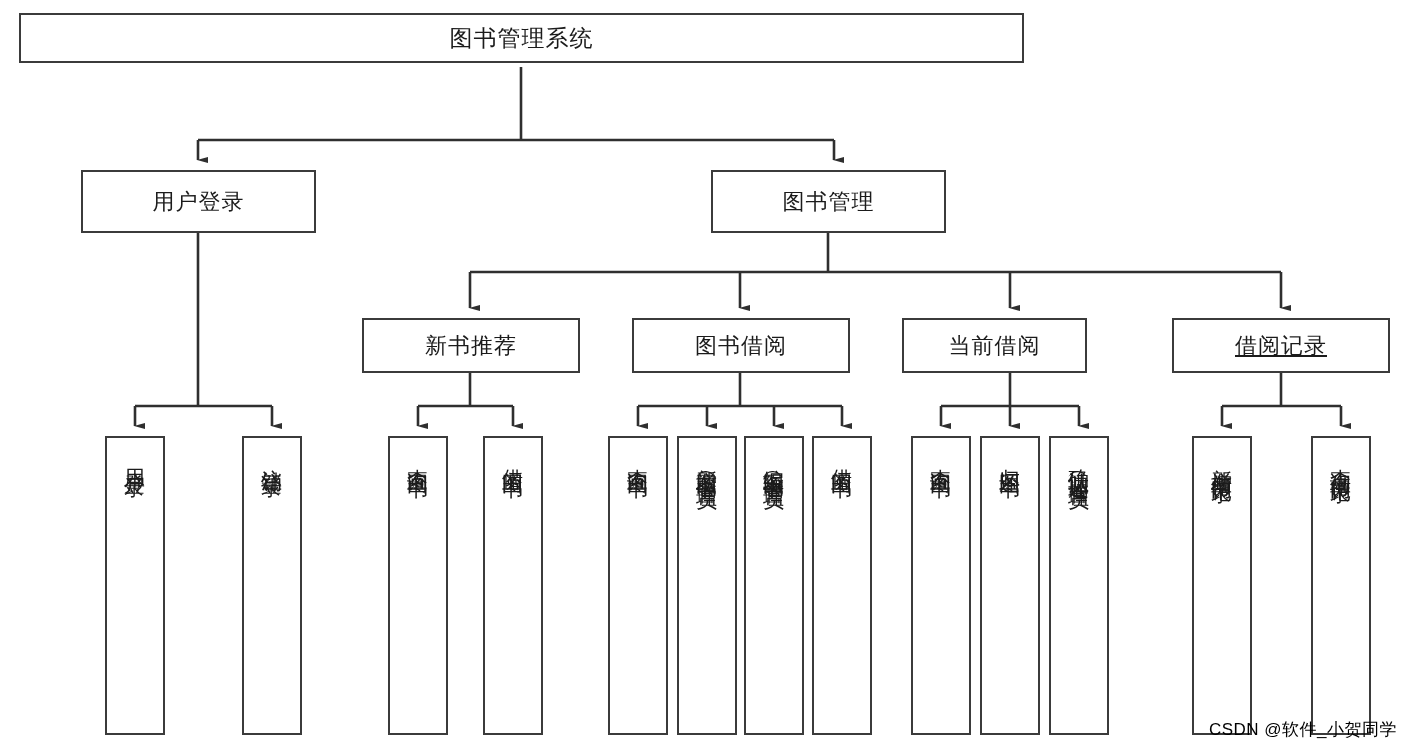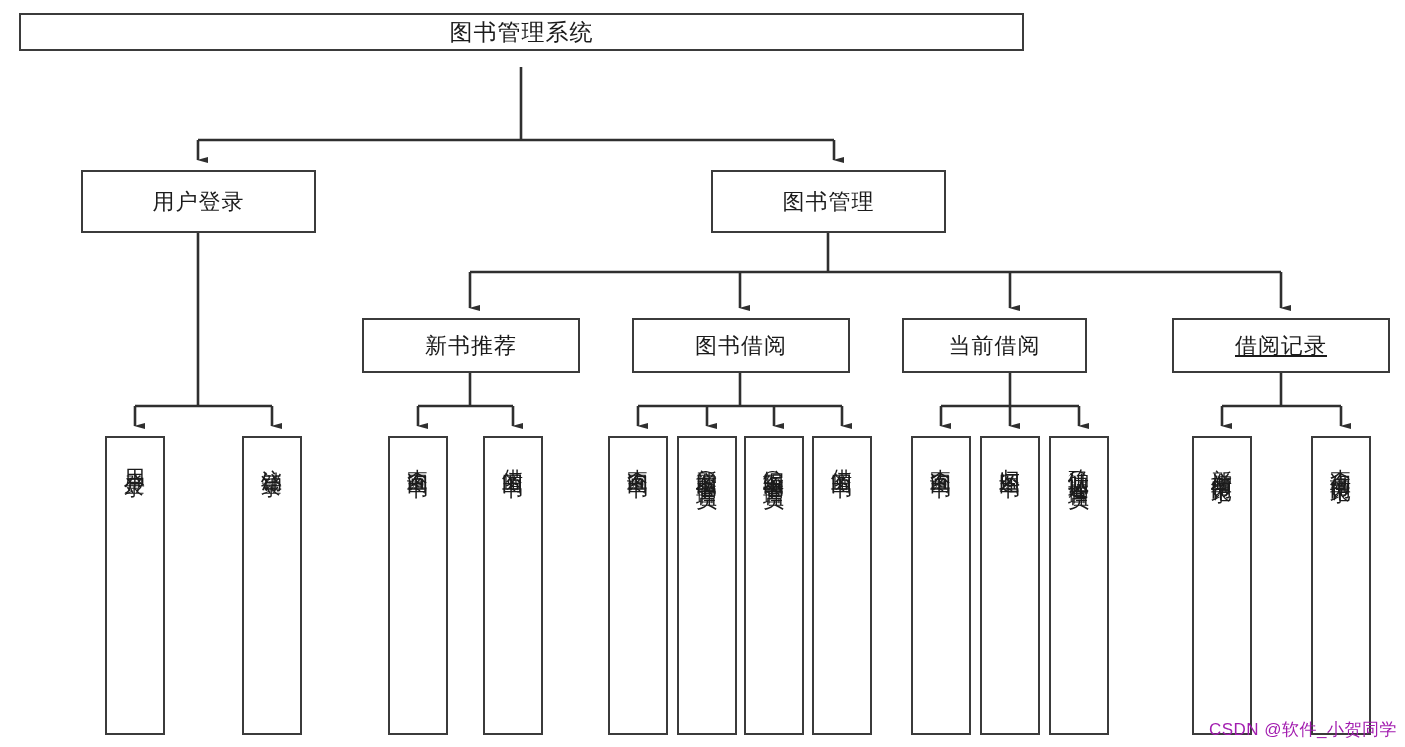--- a/index.html
+++ b/index.html
@@ -35,21 +35,21 @@
     letter-spacing:3px;
     line-height:1;
     white-space:nowrap;
   }
   .hlabel{white-space:nowrap;}
 
   #watermark{
     position:absolute;
     right:8px;bottom:6px;
     font-size:17px;
-    color:#a21caf;
+    color:#000000;
     letter-spacing:0.5px;
     white-space:nowrap;
   }
 </style>
 </head>
 <body>
 
 <div id="canvas">
 
   <svg class="wires" viewBox="0 0 1405 747" xmlns="http://www.w3.org/2000/svg">
@@ -95,21 +95,21 @@
       <path d="M1010,406 L1010,426" marker-end="url(#arw)"></path>
       <path d="M1079,406 L1079,426" marker-end="url(#arw)"></path>
 
       <path d="M1281,373 L1281,406"></path>
       <path d="M1222,406 L1341,406"></path>
       <path d="M1222,406 L1222,426" marker-end="url(#arw)"></path>
       <path d="M1341,406 L1341,426" marker-end="url(#arw)"></path>
     </g>
   </svg>
 
-  <div class="node root h-node" style="left:19px;top:13px;width:1005px;height:38px;">
+  <div class="node root h-node" style="left:19px;top:13px;width:1005px;height:50px;">
     <span class="hlabel">图书管理系统</span>
   </div>
 
   <div class="node h-node" style="left:81px;top:170px;width:235px;height:63px;">
     <span class="hlabel">用户登录</span>
   </div>
   <div class="node h-node" style="left:711px;top:170px;width:235px;height:63px;">
     <span class="hlabel">图书管理</span>
   </div>
 

